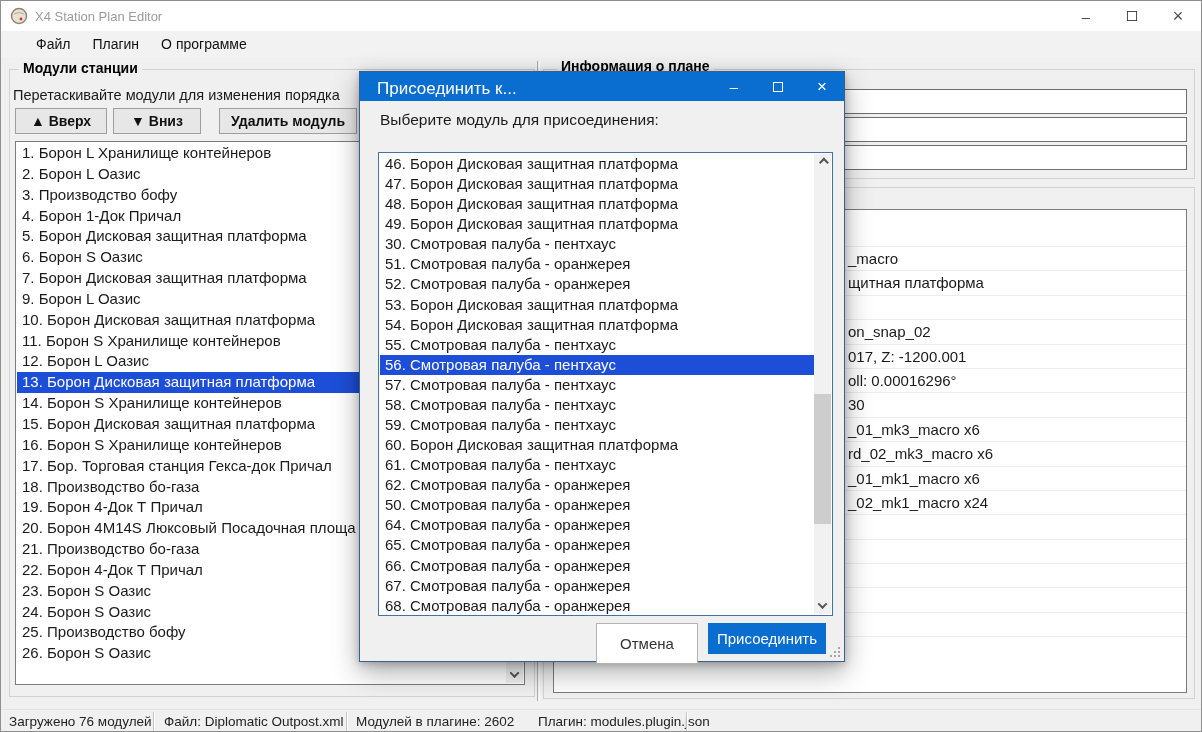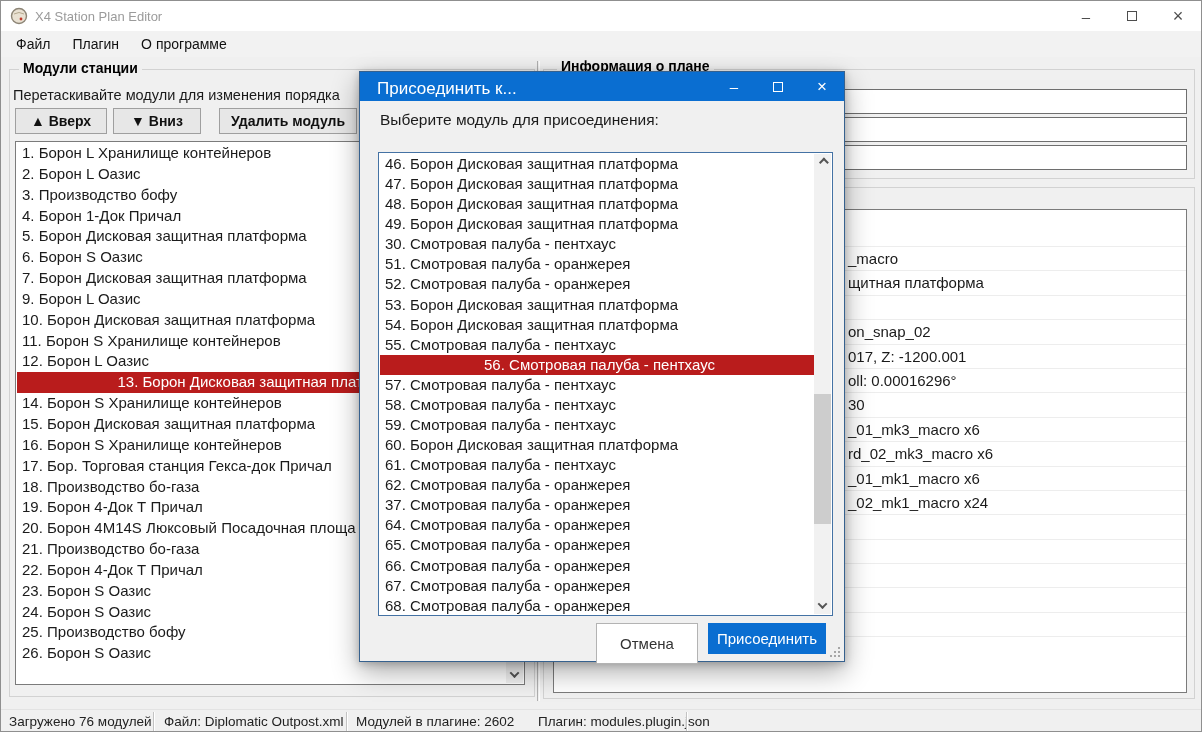--- a/index.html
+++ b/index.html
@@ -12,40 +12,40 @@
   .titlebar{ position:absolute; left:0; top:0; width:100%; height:30px; background:#ffffff; }
   .app-icon{ position:absolute; left:9px; top:6px; width:18px; height:18px; }
   .title-text{ position:absolute; left:34px; top:8px; font-size:13px; color:#9b9b9b; white-space:nowrap; }
   .winbtns{ position:absolute; right:0; top:0; height:30px; display:flex; }
   .winbtn{ width:46px; height:30px; display:flex; align-items:center; justify-content:center;
            color:#4d4d4d; font-size:15px; }
   .sq{ display:inline-block; width:10px; height:10px; border:1px solid #4d4d4d; }
   .sq.white{ border-color:#fff; }
 
   .menubar{ position:absolute; left:0; top:30px; width:100%; height:26px; background:#f2f2f2;
-            display:flex; align-items:center; padding-left:4px; }
+            display:flex; align-items:center; padding-left:24px; }
   .menu-item{ padding:0 11px; font-size:14px; color:#111; line-height:26px; }
 
   
   .groupbox{ position:absolute; border:1px solid #d2d2d2; }
   .group-label{ position:absolute; font-size:14px; font-weight:bold; color:#000;
                 background:#f0f0f0; padding:0 4px; white-space:nowrap; }
 
   
   .hint{ position:absolute; left:12px; top:86px; font-size:14.5px; color:#1a1a1a; white-space:nowrap; }
   .btn{ position:absolute; background:#e7e7e7; border:1px solid #9f9f9f; font-weight:bold;
         font-size:14px; color:#111; display:flex; align-items:center; justify-content:center;
         white-space:nowrap; }
 
   .listbox{ position:absolute; background:#fff; border:1px solid #7b7b7b; }
   .list-items{ position:absolute; left:1px; top:1px; right:18px; bottom:1px; overflow:hidden; }
   .li{ height:20.85px; line-height:20.85px; font-size:15px; color:#1b1b1b; padding-left:5px;
        white-space:nowrap; }
   .dlg .li{ height:20.08px; line-height:20.08px; }
-  .li.sel{ background:#b91c1c; color:#fff;text-align:center; }
+  .li.sel{ background:#1d4ed8; color:#fff; }
 
   
   .vscroll{ position:absolute; top:1px; bottom:1px; right:1px; width:17px; background:#f1f1f1; }
   .sbtn{ position:absolute; left:0; width:17px; height:17px; display:flex; align-items:center; justify-content:center; }
   .sbtn.up{ top:0; } .sbtn.down{ bottom:0; }
   .chev{ width:7px; height:7px; border-left:2px solid #555; border-bottom:2px solid #555; }
   .chev.up{ transform:rotate(135deg) translate(-1px,-1px); }
   .chev.down{ transform:rotate(-45deg) translate(1px,-1px); }
   .thumb{ position:absolute; left:0; width:17px; background:#cdcdcd; }
 
@@ -231,21 +231,21 @@
           <div class="li">53. Борон Дисковая защитная платформа</div>
           <div class="li">54. Борон Дисковая защитная платформа</div>
           <div class="li">55. Смотровая палуба - пентхаус</div>
           <div class="li sel">56. Смотровая палуба - пентхаус</div>
           <div class="li">57. Смотровая палуба - пентхаус</div>
           <div class="li">58. Смотровая палуба - пентхаус</div>
           <div class="li">59. Смотровая палуба - пентхаус</div>
           <div class="li">60. Борон Дисковая защитная платформа</div>
           <div class="li">61. Смотровая палуба - пентхаус</div>
           <div class="li">62. Смотровая палуба - оранжерея</div>
-          <div class="li">37. Смотровая палуба - оранжерея</div>
+          <div class="li">50. Смотровая палуба - оранжерея</div>
           <div class="li">64. Смотровая палуба - оранжерея</div>
           <div class="li">65. Смотровая палуба - оранжерея</div>
           <div class="li">66. Смотровая палуба - оранжерея</div>
           <div class="li">67. Смотровая палуба - оранжерея</div>
           <div class="li">68. Смотровая палуба - оранжерея</div>
         </div>
       <div class="vscroll">
         <div class="sbtn up">
             <span class="chev up"></span>
           </div>

